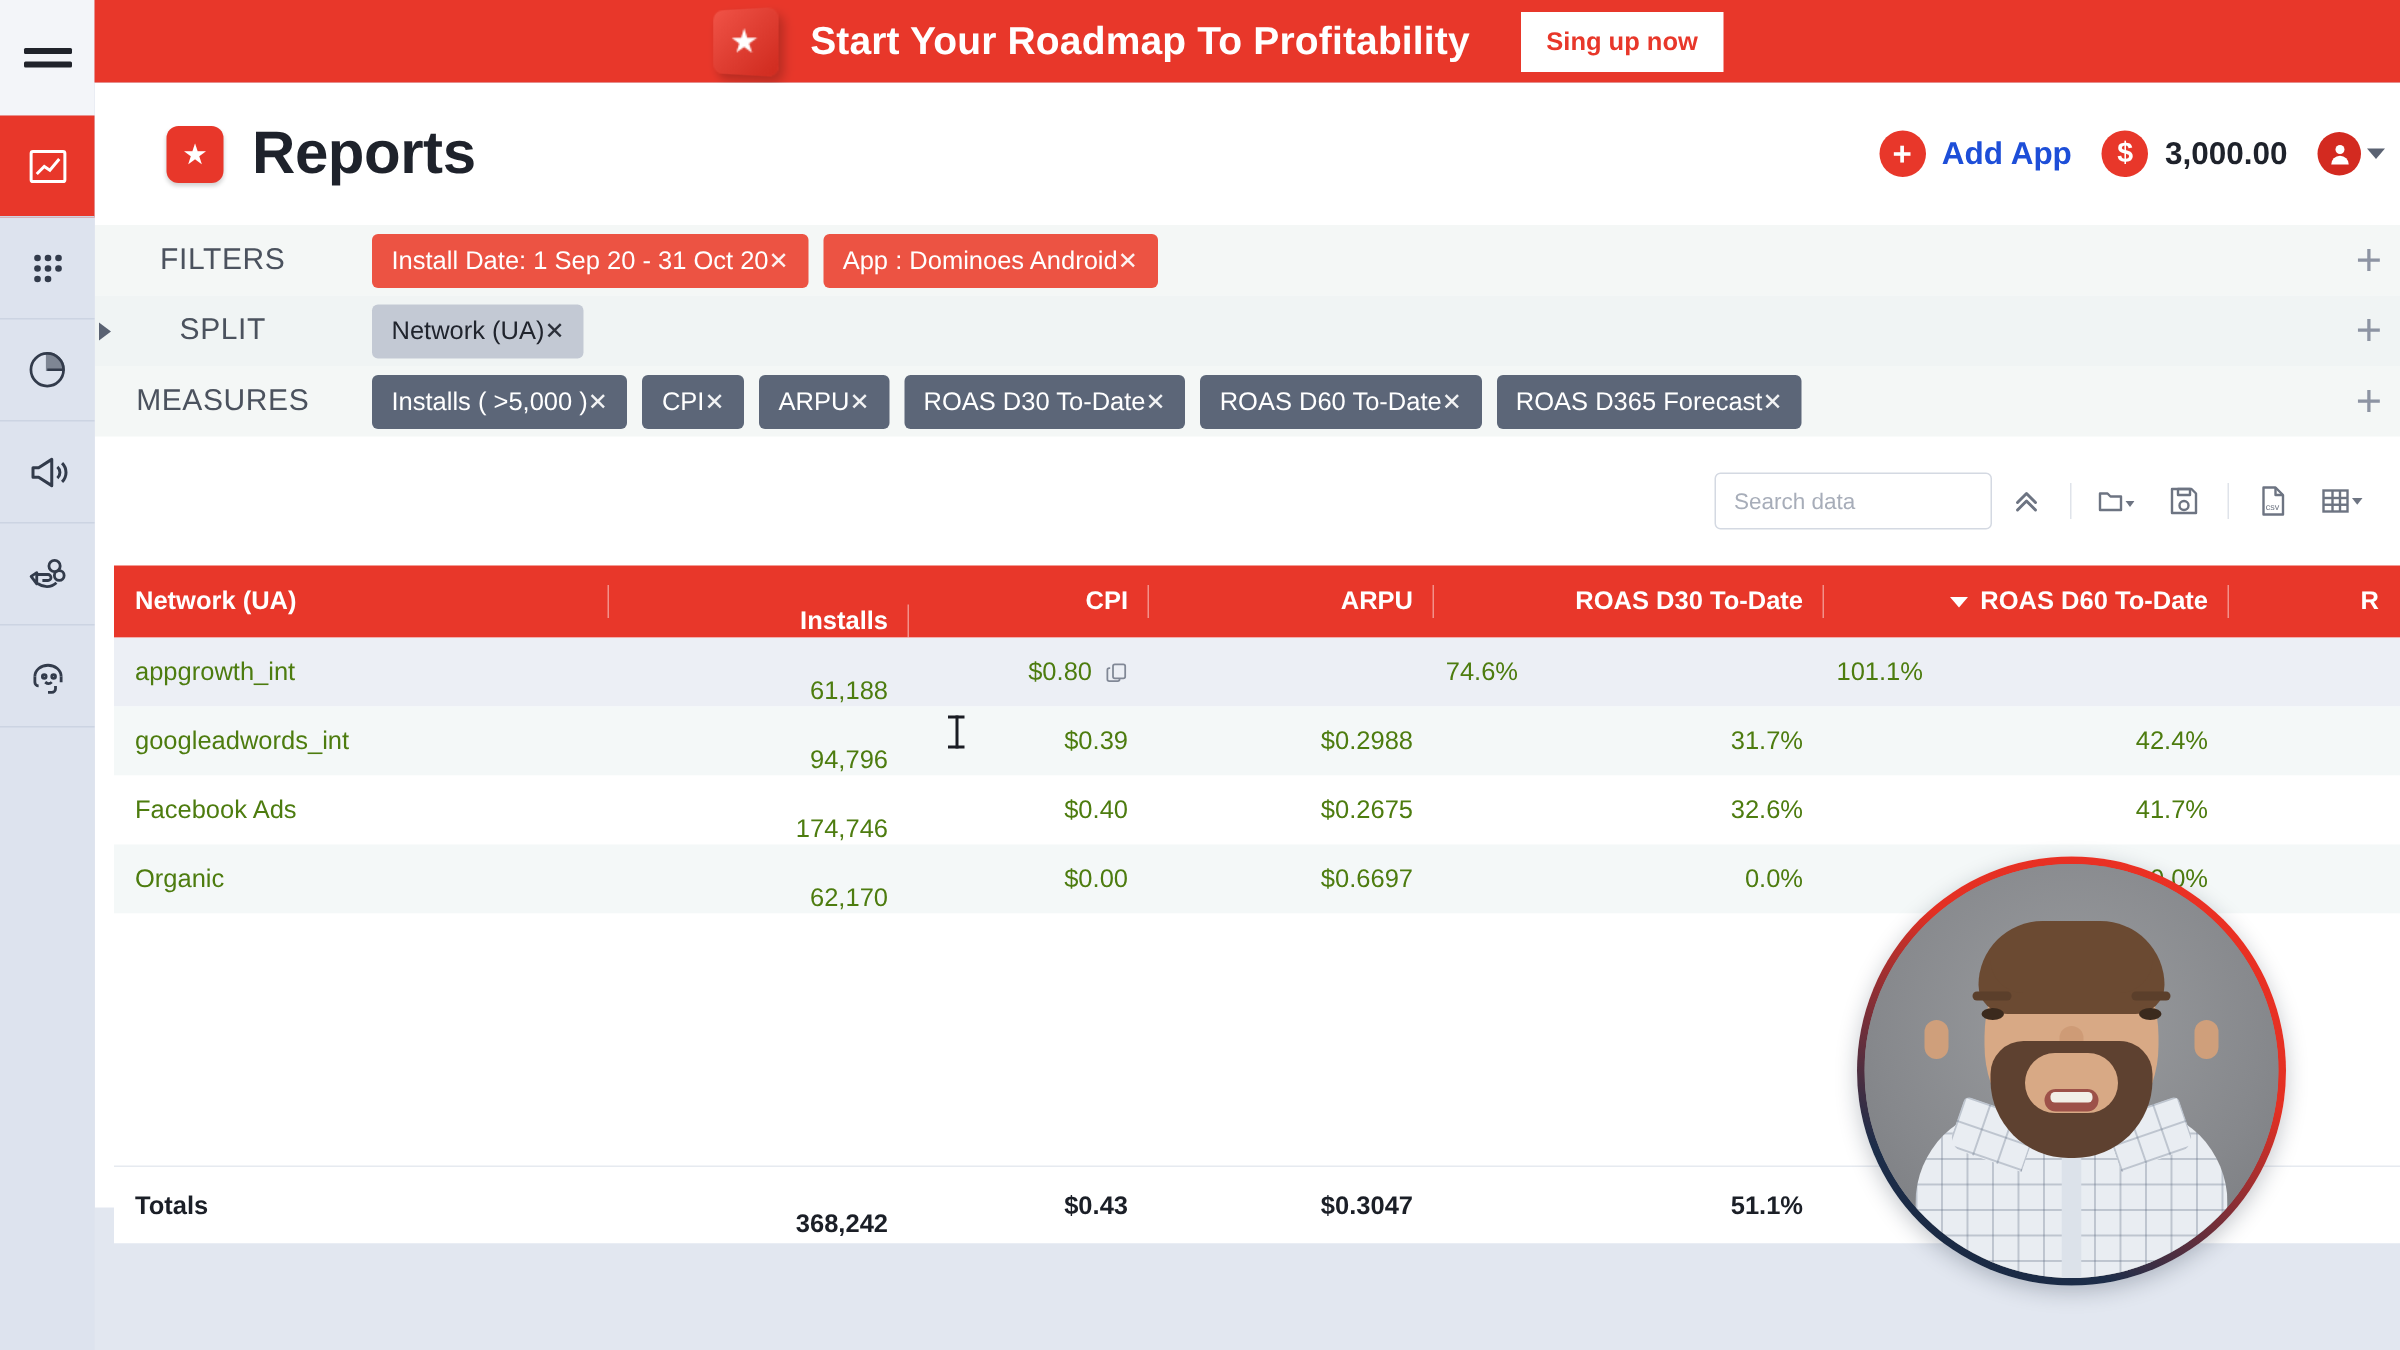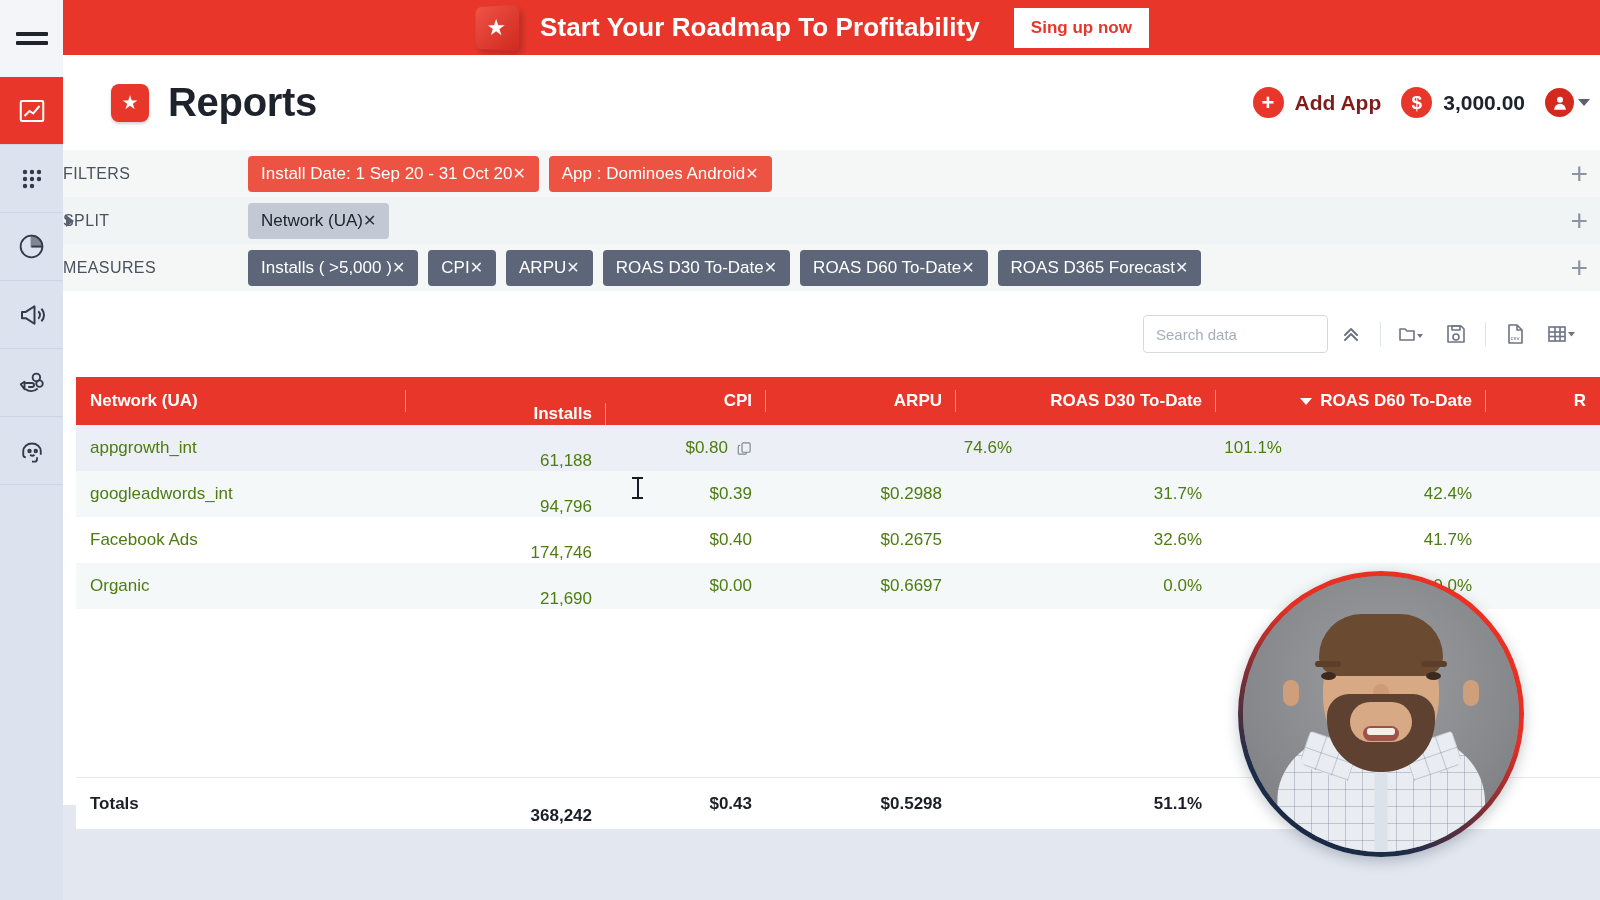--- a/index.html
+++ b/index.html
@@ -70,38 +70,38 @@
     box-shadow: 0 2px 3px rgba(0,0,0,.18);
   }
   .page-title { font-size: 40px; font-weight: bold; color: #1e222b; margin-left: 19px; letter-spacing: -.3px; }
   .head-right { margin-left: auto; display: flex; align-items: center; gap: 20px; padding-right: 10px; }
   .circ-icon {
     width: 31px; height: 31px; border-radius: 50%; background: #e8372a; color: #fff;
     display: flex; align-items: center; justify-content: center; font-size: 22px; font-weight: bold; line-height: 1;
   }
   .circ-icon.dollar { font-size: 19px; }
   .head-btn { display: flex; align-items: center; gap: 11px; cursor: pointer; }
-  .head-btn-label { font-size: 21px; color: #7f1d1d; font-weight: bold; }
+  .head-btn-label { font-size: 21px; color: #1d4ed8; font-weight: bold; }
   .bal-label { font-size: 21px; color: #1e222b; font-weight: bold; }
   .avatar-wrap { display: flex; align-items: center; gap: 4px; cursor: pointer; }
   .avatar {
     width: 29px; height: 29px; border-radius: 50%; background: #d32a20;
     display:flex; align-items:center; justify-content:center;
   }
   .caret-down { width: 0; height: 0; border-left: 6px solid transparent; border-right: 6px solid transparent; border-top: 7px solid #5a6272; }
 
   
   .fbar { position: relative; }
   .frow { display: flex; align-items: center; min-height: 47px; padding-left: 0; position: relative; }
   .frow.filters { background: #f4f7f6; }
   .frow.split   { background: #f0f4f4; }
   .frow.measures{ background: #f4f7f6; }
   .frow-label {
-    width: 185px; text-align: left; padding-right: 14px;
-    font-size: 16px; color: #4b525e; letter-spacing: .4px; flex: none;
+    width: 185px; text-align: center; padding-right: 14px;
+    font-size: 20px; color: #4b525e; letter-spacing: .4px; flex: none;
   }
   .chips { display: flex; align-items: center; gap: 10px; flex-wrap: nowrap; }
   .chip {
     display: inline-flex; align-items: center; 
     font-size: 17px; padding: 8px 13px; border-radius: 4px; white-space: nowrap; cursor: pointer;
   }
   .chip .x { font-size: 16px; opacity: .92; }
   .chip.red   { background: #ec5343; color: #fff; }
   .chip.grey  { background: #c3c9d4; color: #20242d; }
   .chip.slate { background: #5c6678; color: #fff; }
@@ -531,35 +531,35 @@
           <div class="td num c1">174,746</div>
           <div class="td num c2">$0.40</div>
           <div class="td num c3">$0.2675</div>
           <div class="td num c4">32.6%</div>
           <div class="td num c5">41.7%</div>
           <div class="td num c6"></div>
         </div>
 
         <div class="trow even">
           <div class="td c0">Organic</div>
-          <div class="td num c1">21,690</div>
+          <div class="td num c1">62,170</div>
           <div class="td num c2">$0.00</div>
           <div class="td num c3">$0.6697</div>
           <div class="td num c4">0.0%</div>
           <div class="td num c5">0.0%</div>
           <div class="td num c6"></div>
         </div>
 
         <div class="filler"></div>
 
         <div class="totals-row">
           <div class="td c0">Totals</div>
           <div class="td num c1">368,242</div>
           <div class="td num c2">$0.43</div>
-          <div class="td num c3">$0.5298</div>
+          <div class="td num c3">$0.3047</div>
           <div class="td num c4">51.1%</div>
           <div class="td num c5"></div>
           <div class="td num c6"></div>
         </div>
 
       </div>
     </div>
   </div>
 
   <div class="text-cursor">

